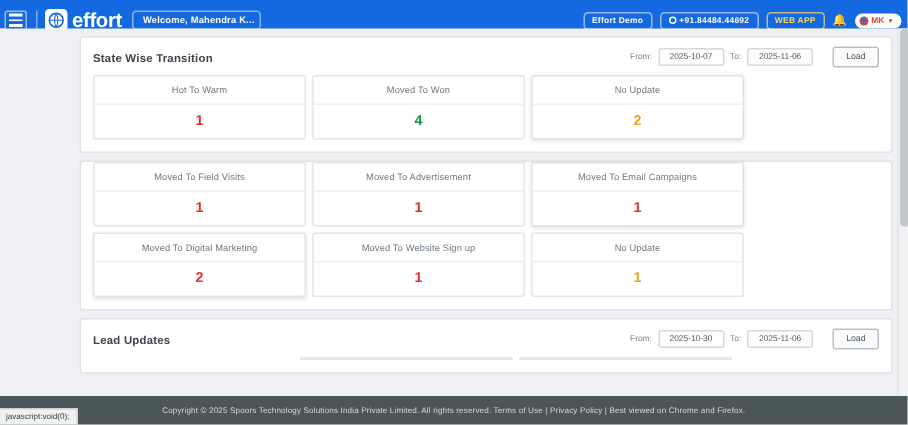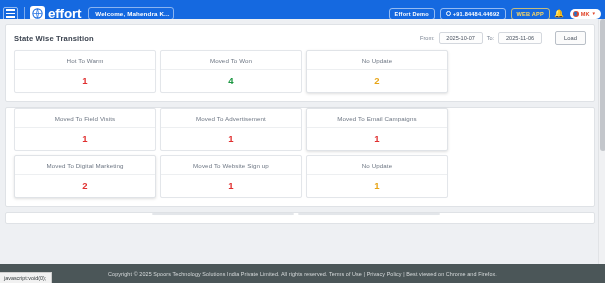--- a/index.html
+++ b/index.html
@@ -90,20 +90,21 @@
     position: absolute; top: 19px; left: 0; width: 3px; height: 245px;
     background: #e9ebee;
   }
 
   
   .panel {
     background: #ffffff;
     border: 1px solid #dfe2e6;
     border-radius: 2px;
     margin-bottom: 5px;
+    margin-left: 48px;
   }
   .panel-head {
     display: flex; align-items: center;
     padding: 6px 8px 5px 8px;
   }
   .panel-title {
     font-size: 7.6px; font-weight: 700; color: #3c4450;
     letter-spacing: .15px;
   }
   .filters { margin-left: auto; display: flex; align-items: center; gap: 4px; }
@@ -282,20 +283,30 @@
         <div class="stat-value" style="color:#e03030">1</div>
       </div>
       <div class="stat-card">
         <div class="stat-label">No Update</div>
         <div class="stat-value" style="color:#e8a516">1</div>
       </div>
     </div>
   </div>
 
   <div class="panel">
+    <div class="panel-head">
+      <span class="panel-title">Lead Updates</span>
+      <div class="filters">
+        <span class="flabel">From:</span>
+        <span class="date-box">2025-10-30</span>
+        <span class="flabel">To:</span>
+        <span class="date-box">2025-11-06</span>
+        <span class="load-btn">Load</span>
+      </div>
+    </div>
     <div class="card-grid">
       <div class="stat-card" style="margin-left:138px">
         
         
       </div>
       <div class="stat-card">
         
         
       </div>
     </div>

